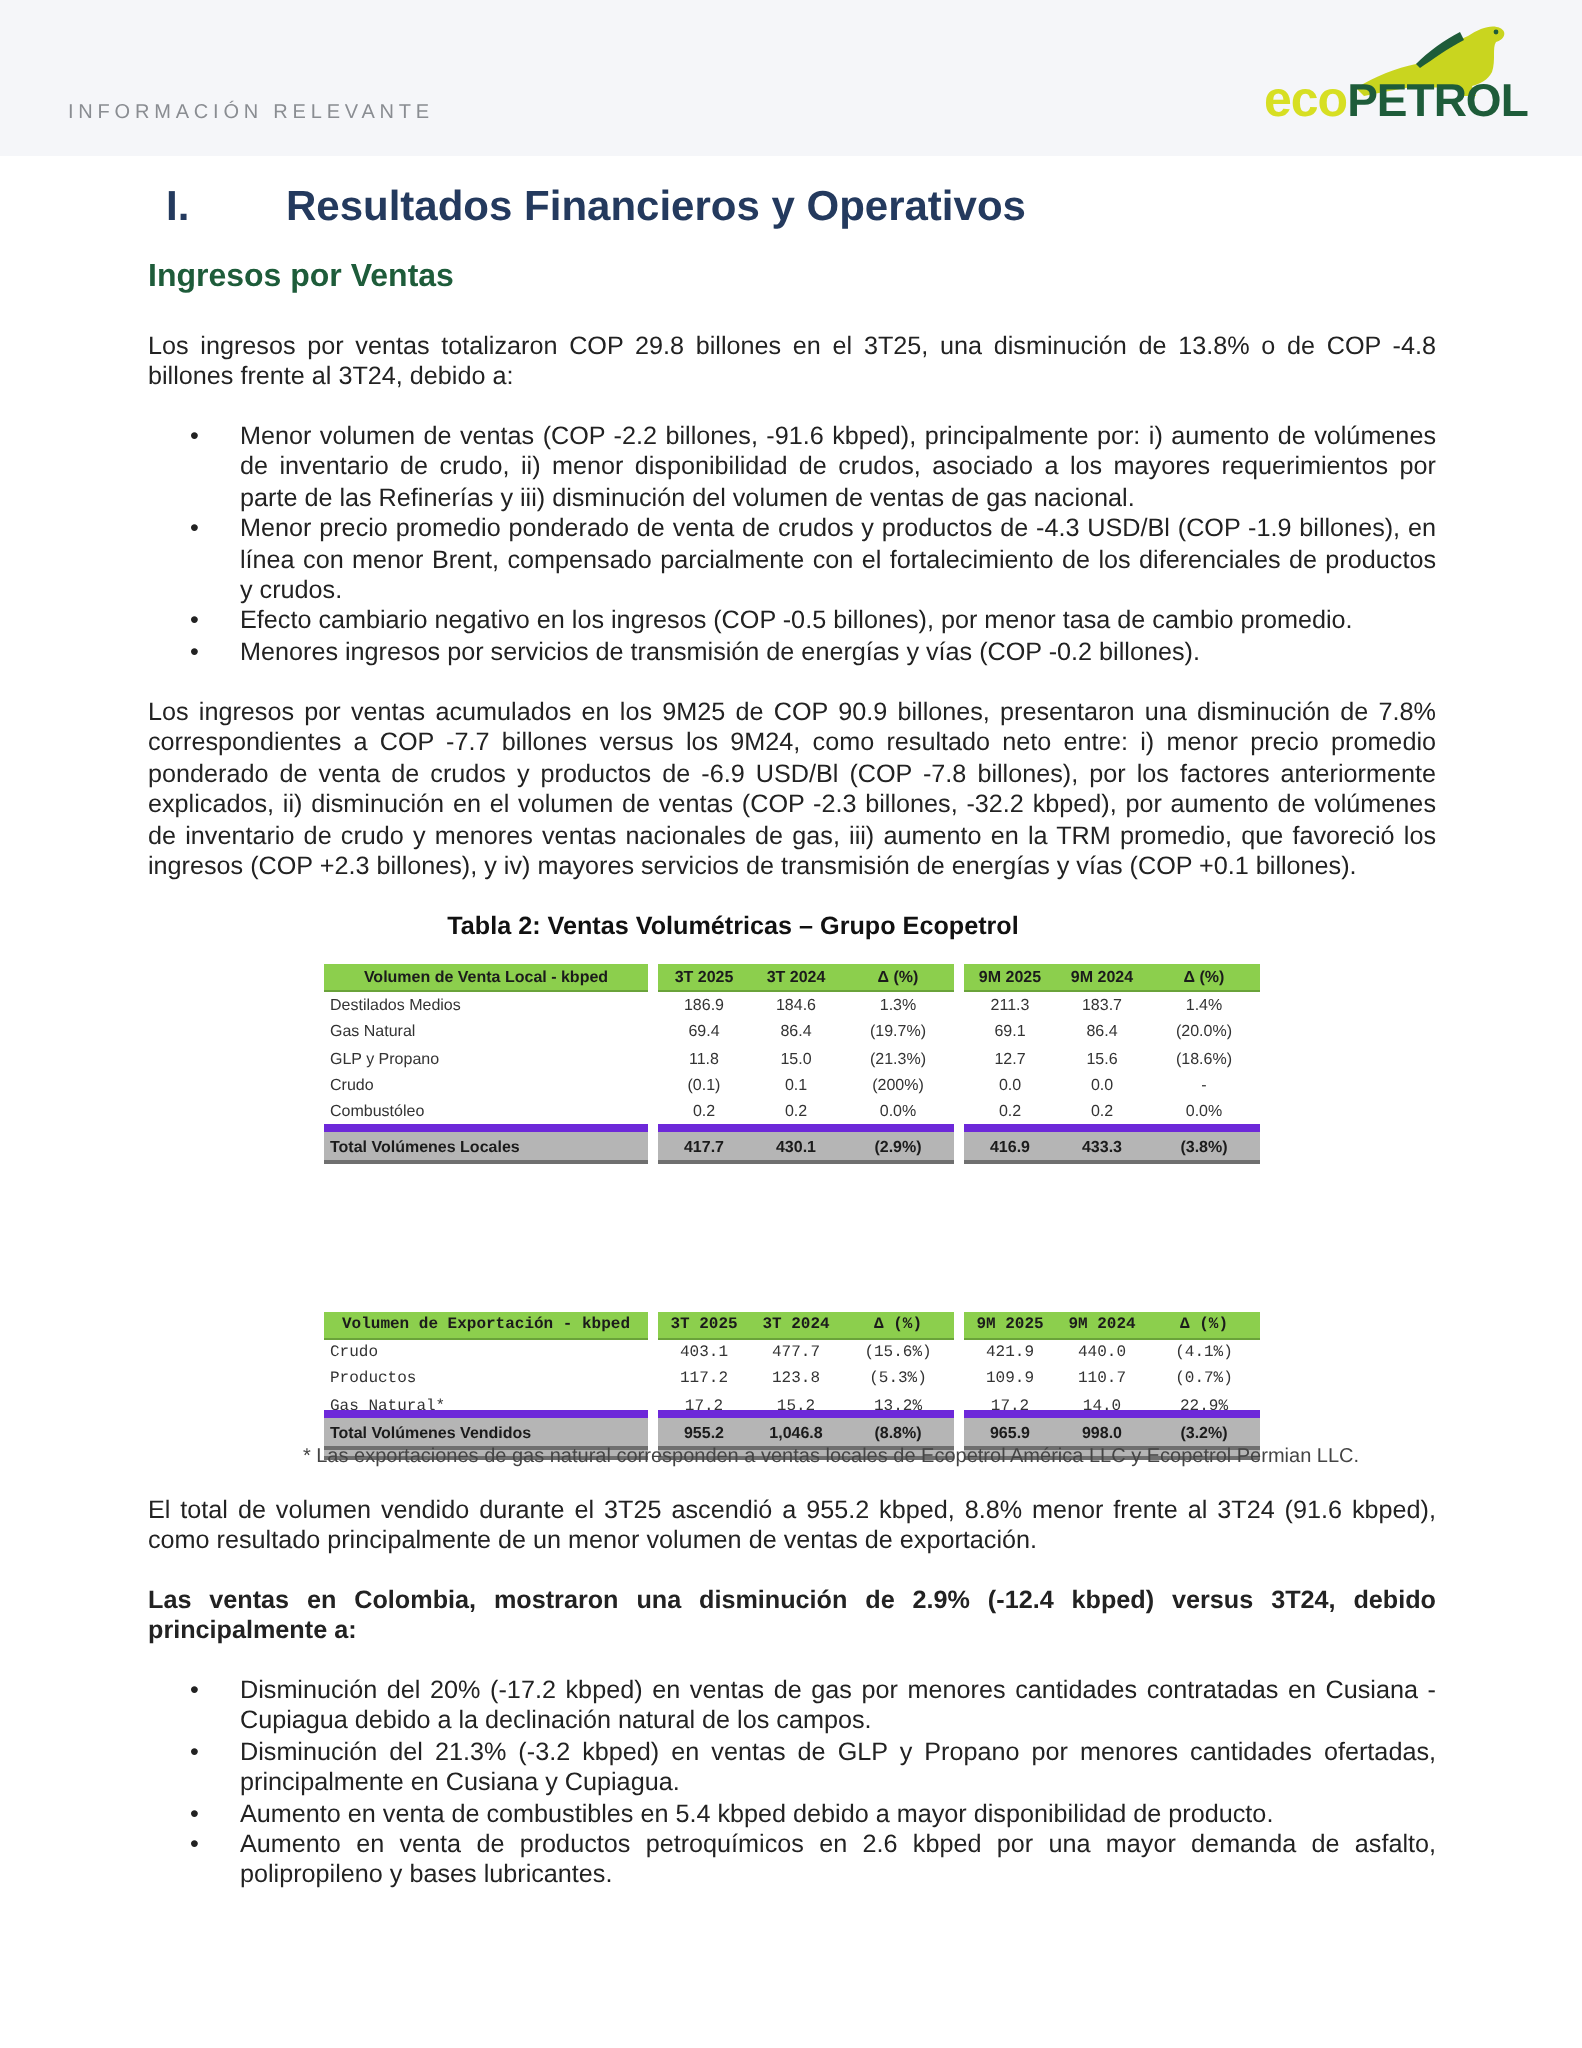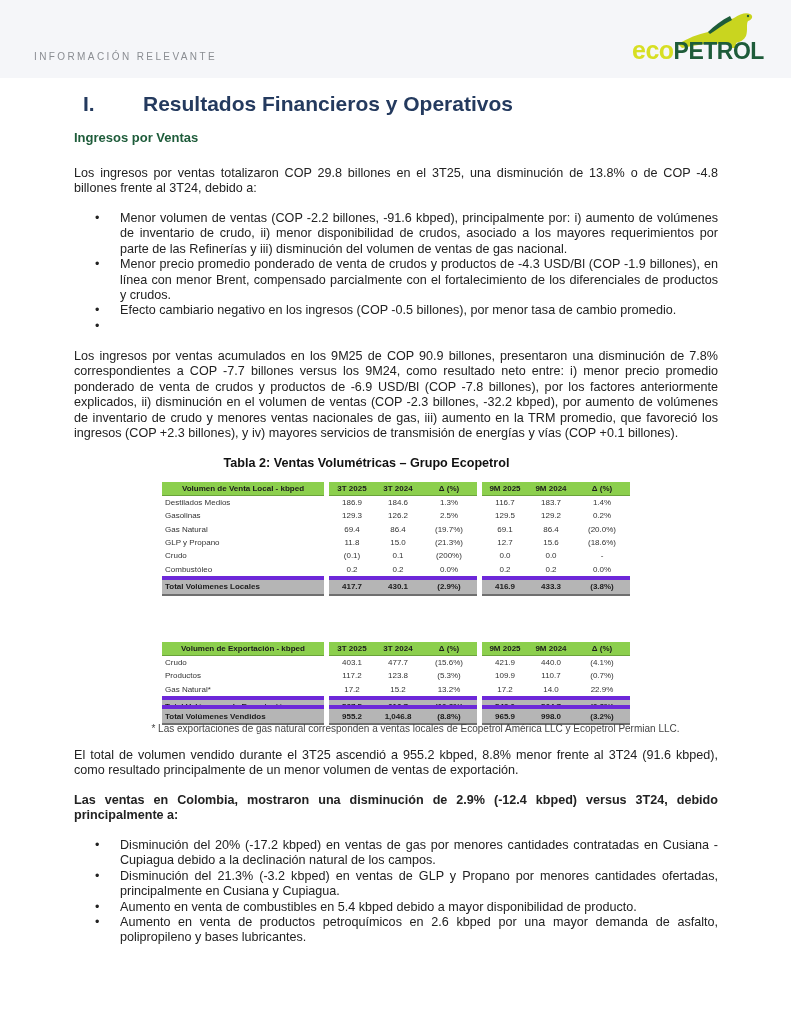--- a/index.html
+++ b/index.html
@@ -8,21 +8,21 @@
   .header { position:absolute; left:0; top:0; width:791px; height:78px; background:#f5f6f9; }
   .header-label { position:absolute; left:34px; top:51px; font-size:10px; letter-spacing:2.4px; color:#8a8d92; }
   .logo { position:absolute; left:628px; top:10px; width:150px; height:58px; }
   .logo-word { position:absolute; left:4px; top:26px; font-size:25px; font-weight:bold; letter-spacing:-0.5px; }
   .logo-eco { color:#d7df23; }
   .logo-petrol { color:#1e5c3a; font-size:23px; }
   .iguana { position:absolute; left:40px; top:0; width:92px; height:40px; }
 
   .h1 { position:absolute; left:83px; top:92px; font-size:21px; font-weight:bold; color:#243a5e; }
   .h1 .num { display:inline-block; width:60px; }
-  .h2 { position:absolute; left:74px; top:130px; font-size:13px; font-weight:bold; color:#1e5c3a; }
+  .h2 { position:absolute; left:74px; top:130px; font-size:16px; font-weight:bold; color:#1e5c3a; }
 
   .para { position:absolute; left:74px; width:644px; font-size:12.6px; line-height:15.4px; text-align:justify; color:#222; }
   .para.bold { font-weight:bold; }
   ul.bullets { position:absolute; left:74px; width:644px; margin:0; padding:0; list-style:none; font-size:12.6px; line-height:15.4px; color:#222; }
   ul.bullets li { position:relative; padding-left:46px; text-align:justify; }
   ul.bullets li .dot { position:absolute; left:21px; top:0; }
 
   .table-title { position:absolute; left:0; width:733px; top:456px; text-align:center; font-size:12.6px; font-weight:bold; color:#111; }
 
   table.vt { position:absolute; left:162px; border-collapse:separate; border-spacing:0; font-size:8px; color:#333; }
@@ -52,21 +52,21 @@
 
 <div class="h1"><span class="num">I.</span><span>Resultados Financieros y Operativos</span></div>
 <div class="h2">Ingresos por Ventas</div>
 
 <div class="para" style="top:166px;">Los ingresos por ventas totalizaron COP 29.8 billones en el 3T25, una disminución de 13.8% o de COP -4.8 billones frente al 3T24, debido a:</div>
 
 <ul class="bullets" style="top:211px;">
   <li><span class="dot">•</span><span>Menor volumen de ventas (COP -2.2 billones, -91.6 kbped), principalmente por: i) aumento de volúmenes de inventario de crudo, ii) menor disponibilidad de crudos, asociado a los mayores requerimientos por parte de las Refinerías y iii) disminución del volumen de ventas de gas nacional.</span></li>
   <li><span class="dot">•</span><span>Menor precio promedio ponderado de venta de crudos y productos de -4.3 USD/Bl (COP -1.9 billones), en línea con menor Brent, compensado parcialmente con el fortalecimiento de los diferenciales de productos y crudos.</span></li>
   <li><span class="dot">•</span><span>Efecto cambiario negativo en los ingresos (COP -0.5 billones), por menor tasa de cambio promedio.</span></li>
-  <li><span class="dot">•</span></li>
+  <li><span class="dot">•</span><span>Menores ingresos por servicios de transmisión de energías y vías (COP -0.2 billones).</span></li>
 </ul>
 
 <div class="para" style="top:349px;">Los ingresos por ventas acumulados en los 9M25 de COP 90.9 billones, presentaron una disminución de 7.8% correspondientes a COP -7.7 billones versus los 9M24, como resultado neto entre: i) menor precio promedio ponderado de venta de crudos y productos de -6.9 USD/Bl (COP -7.8 billones), por los factores anteriormente explicados, ii) disminución en el volumen de ventas (COP -2.3 billones, -32.2 kbped), por aumento de volúmenes de inventario de crudo y menores ventas nacionales de gas, iii) aumento en la TRM promedio, que favoreció los ingresos (COP +2.3 billones), y iv) mayores servicios de transmisión de energías y vías (COP +0.1 billones).</div>
 
 <div class="table-title">Tabla 2: Ventas Volumétricas – Grupo Ecopetrol</div>
 
 <table class="vt" style="top:482px;">
   <tbody>
       <tr class="hdr">
     <td class="lbl" style="text-align:center">Volumen de Venta Local - kbped</td>
@@ -81,34 +81,23 @@
   </tr>
   </tbody>
     <tbody id="local-body">
       <tr>
         <td class="lbl">Destilados Medios</td>
         <td class="gap"></td>
         <td class="num">186.9</td>
         <td class="num">184.6</td>
         <td class="num wide">1.3%</td>
         <td class="gap"></td>
-        <td class="num">116.7</td>
+        <td class="num">211.3</td>
         <td class="num">183.7</td>
         <td class="num wide">1.4%</td>
-      </tr>
-      <tr>
-        <td class="lbl">Gasolinas</td>
-        <td class="gap"></td>
-        <td class="num">129.3</td>
-        <td class="num">126.2</td>
-        <td class="num wide">2.5%</td>
-        <td class="gap"></td>
-        <td class="num">129.5</td>
-        <td class="num">129.2</td>
-        <td class="num wide">0.2%</td>
       </tr>
       <tr>
         <td class="lbl">Gas Natural</td>
         <td class="gap"></td>
         <td class="num">69.4</td>
         <td class="num">86.4</td>
         <td class="num wide">(19.7%)</td>
         <td class="gap"></td>
         <td class="num">69.1</td>
         <td class="num">86.4</td>
@@ -156,21 +145,21 @@
     <td class="num">430.1</td>
     <td class="num wide">(2.9%)</td>
         <td class="gap"></td>
     <td class="num">416.9</td>
     <td class="num">433.3</td>
     <td class="num wide">(3.8%)</td>
   </tr>
 </tbody>
   </table>
 
-<table class="vt" style="top:642px;">
+<table class="vt" style="top:656px;font-family:Liberation Mono, monospace;">
   <tbody>
       <tr class="hdr">
     <td class="lbl" style="text-align:center">Volumen de Exportación - kbped</td>
         <td class="gap"></td>
     <td class="num">3T 2025</td>
     <td class="num">3T 2024</td>
     <td class="num wide">Δ (%)</td>
         <td class="gap"></td>
     <td class="num">9M 2025</td>
     <td class="num">9M 2024</td>

